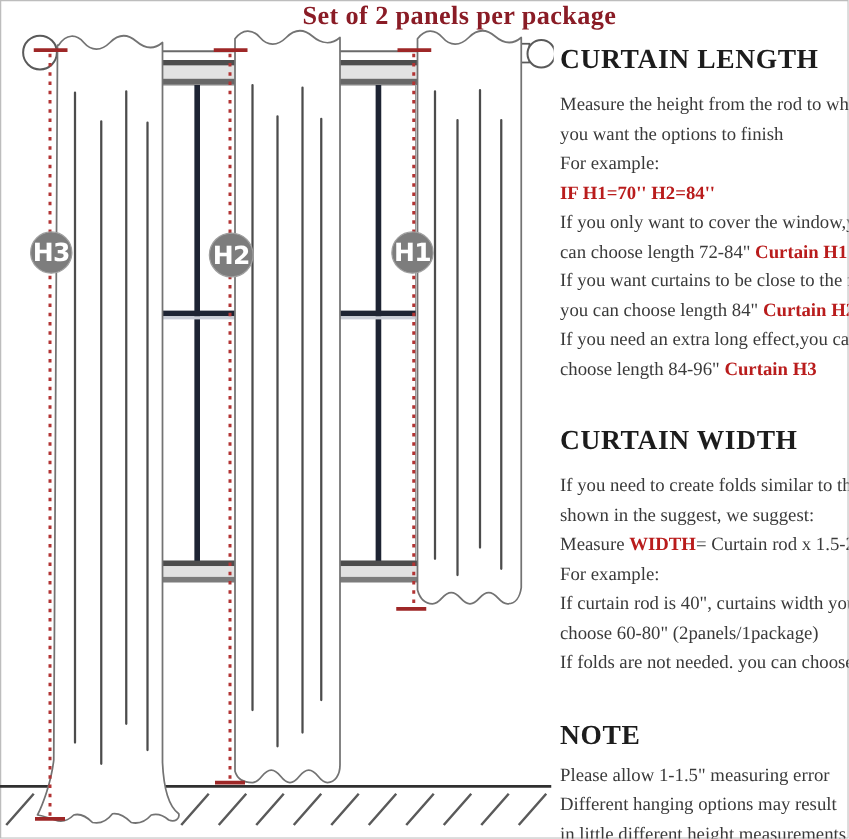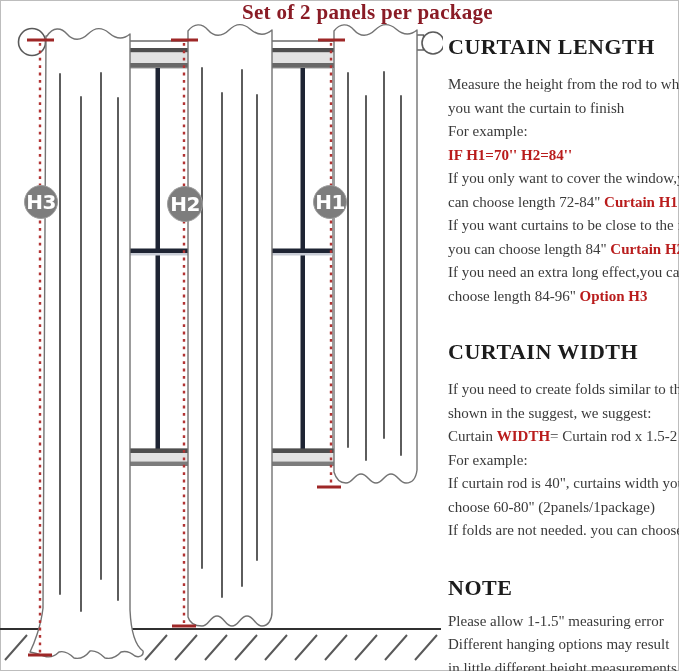--- a/index.html
+++ b/index.html
@@ -107,37 +107,37 @@
       <circle cx="330" cy="202" r="16.5" fill="#7d7d7d" stroke="#9f9f9f" stroke-width="1"></circle>
       <text class="badge-text" x="330" y="209" text-anchor="middle" fill="#ffffff">H1</text>
     </g>
   </svg>
 
   <div id="right-col">
     <div id="sec-length">
       <div class="section-heading">CURTAIN LENGTH</div>
       <div>
           <div class="tline"><span>Measure the height from the rod to where</span></div>
-          <div class="tline"><span>you want the curtain to finish</span></div>
+          <div class="tline"><span>you want the options to finish</span></div>
           <div class="tline"><span>For example:</span></div>
           <div class="tline"><span class="b">IF H1=70'' H2=84''</span></div>
           <div class="tline"><span>If you only want to cover the window,you</span></div>
           <div class="tline"><span>can choose length 72-84" </span><span class="b">Curtain H1</span></div>
           <div class="tline"><span>If you want curtains to be close to the floor,</span></div>
           <div class="tline"><span>you can choose length 84" </span><span class="b">Curtain H2</span></div>
           <div class="tline"><span>If you need an extra long effect,you can</span></div>
-          <div class="tline"><span>choose length 84-96" </span><span class="b">Option H3</span></div>
+          <div class="tline"><span>choose length 84-96" </span><span class="b">Curtain H3</span></div>
         </div>
     </div>
     <div id="sec-width">
       <div class="section-heading">CURTAIN WIDTH</div>
       <div>
           <div class="tline"><span>If you need to create folds similar to those</span></div>
           <div class="tline"><span>shown in the suggest, we suggest:</span></div>
-          <div class="tline"><span>Curtain </span><span class="b">WIDTH</span><span>= Curtain rod x 1.5-2 times</span></div>
+          <div class="tline"><span>Measure </span><span class="b">WIDTH</span><span>= Curtain rod x 1.5-2 times</span></div>
           <div class="tline"><span>For example:</span></div>
           <div class="tline"><span>If curtain rod is 40", curtains width you can</span></div>
           <div class="tline"><span>choose 60-80" (2panels/1package)</span></div>
           <div class="tline"><span>If folds are not needed. you can choose 40"</span></div>
         </div>
     </div>
     <div id="sec-note">
       <div class="section-heading">NOTE</div>
       <div>
           <div class="tline"><span>Please allow 1-1.5" measuring error</span></div>

